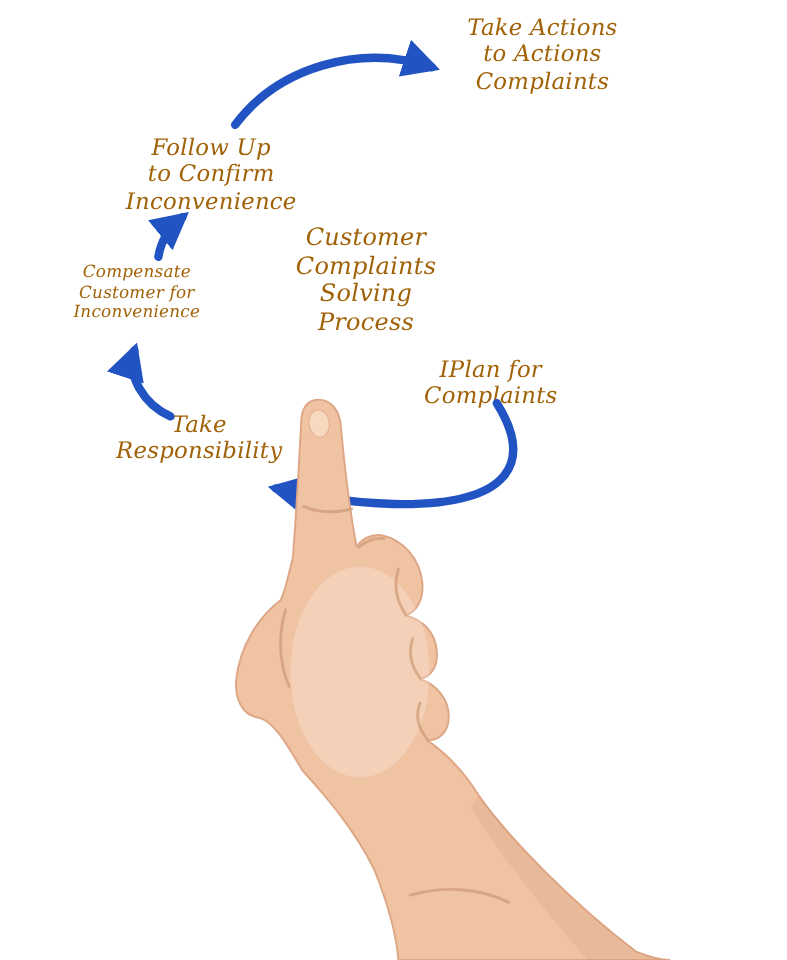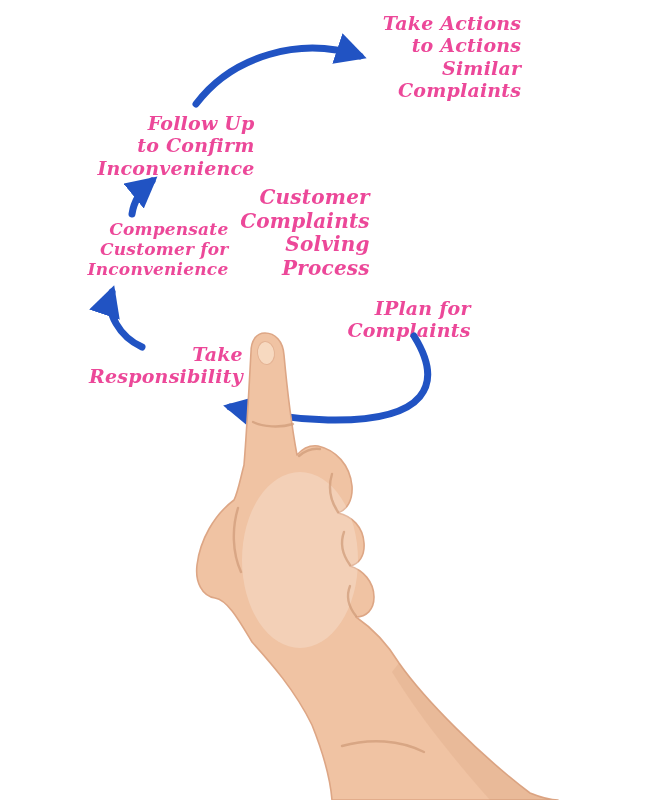--- a/index.html
+++ b/index.html
@@ -6,33 +6,33 @@
   .stage{
     position:relative;
     width:656px;height:800px;
     background:#ffffff;
     overflow:hidden;
     font-family:"DejaVu Serif", serif;
   }
   .node{
     position:absolute;
     transform:translateX(-50%);
-    text-align:right;
+    text-align:center;
     font-style:italic;
-    font-weight:700;
+    font-weight:400;
     line-height:1.18;
     letter-spacing:.2px;
-    color:#ec4899;
+    color:#a16207;
     white-space:nowrap;
     z-index:1;
   }
   .n-actions{left:452px;top:12px;font-size:19px;}
   .n-follow{left:176px;top:112px;font-size:19px;}
   .n-title{left:305px;top:186px;font-size:20px;}
-  .n-comp{left:114px;top:219px;font-size:17px;margin-left:44px;}
+  .n-comp{left:114px;top:219px;font-size:14px;}
   .n-plan{left:409px;top:297px;font-size:19px;}
   .n-resp{left:166px;top:343px;font-size:19px;}
   .overlay{
     position:absolute;left:0;top:0;z-index:2;
   }
 </style>
 </head>
 <body>
 
 <div class="stage">
@@ -40,21 +40,20 @@
   <div class="node n-title">
     <div>Customer</div>
     <div>Complaints</div>
     <div>Solving</div>
     <div>Process</div>
   </div>
 
   <div class="node n-actions">
     <div>Take Actions</div>
     <div>to Actions</div>
-    <div>Similar</div>
     <div>Complaints</div>
   </div>
 
   <div class="node n-follow">
     <div>Follow Up</div>
     <div>to Confirm</div>
     <div>Inconvenience</div>
   </div>
 
   <div class="node n-comp">

